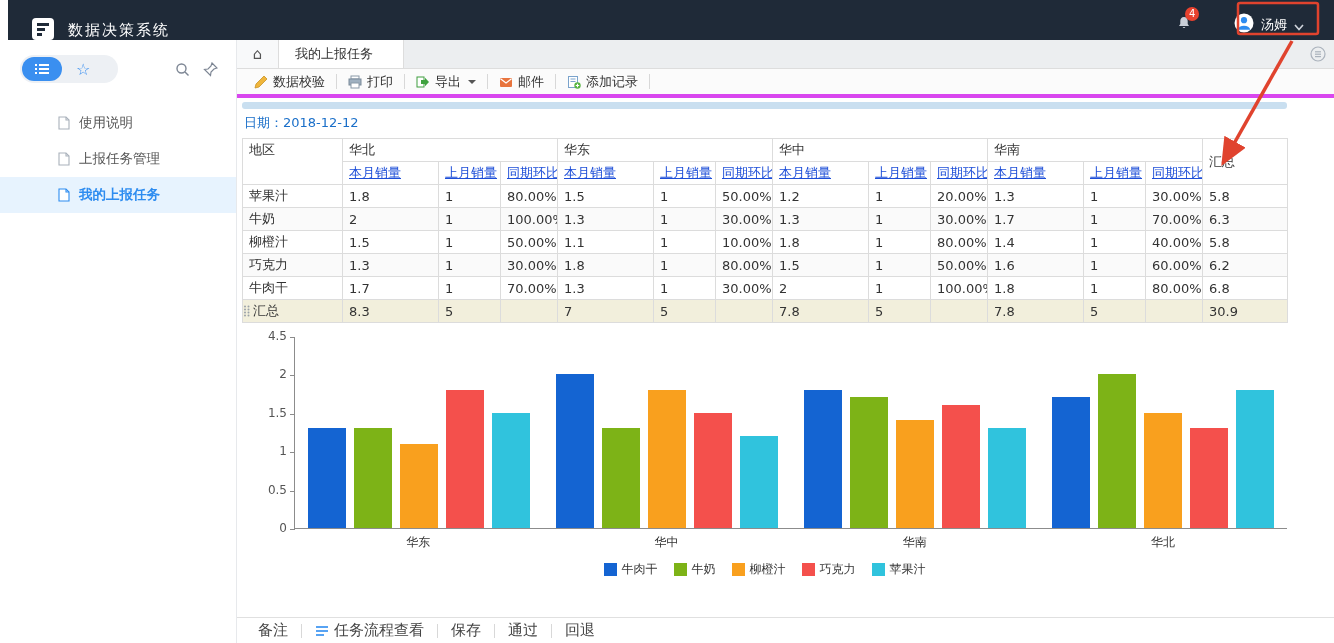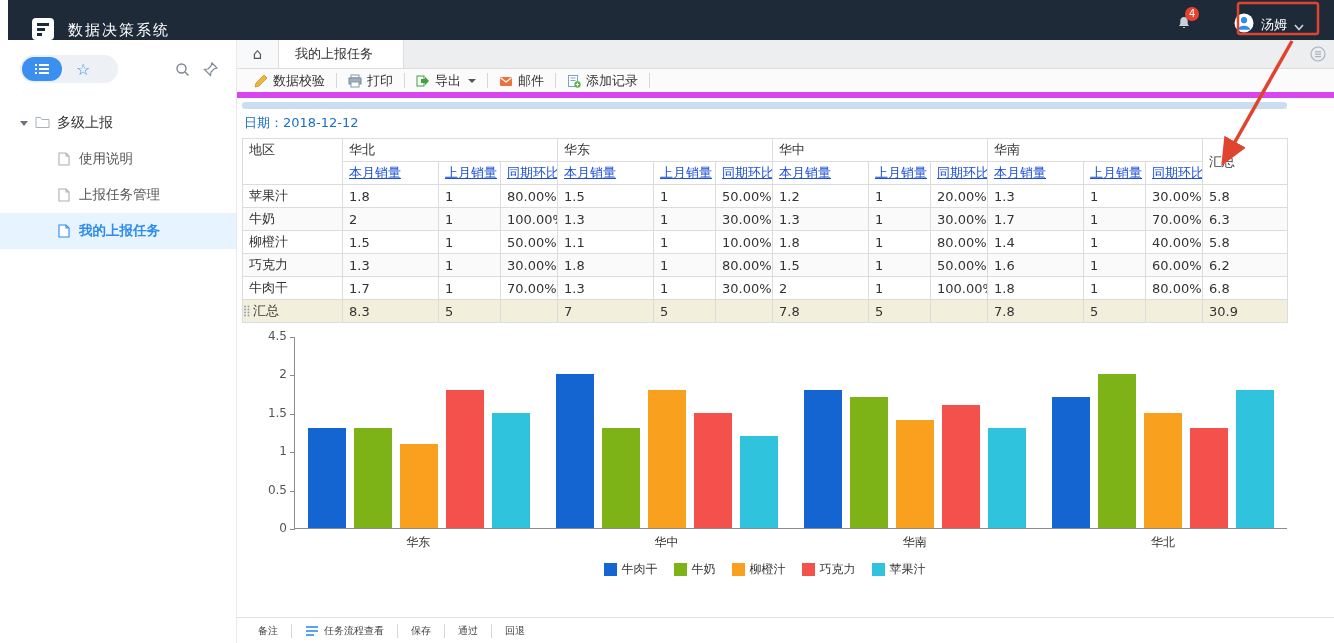--- a/index.html
+++ b/index.html
@@ -45,21 +45,21 @@
   
   .main { position: absolute; top: 40px; left: 237px; right: 0; bottom: 0; background: #fff; }
   .tabbar { position: relative; height: 29px; background: #eceef0; border-bottom: 1px solid #ddd;
             display: flex; align-items: stretch; }
   .home-tab { width: 42px; background: #f8f9fa; border-right: 1px solid #ddd; display: flex;
               align-items: center; justify-content: center; font-size: 15px; color: #555; cursor: pointer; }
   .tab-active { background: #fff; padding: 0 30px 0 16px; display: flex; align-items: center;
                 font-size: 13px; color: #333; border-right: 1px solid #ddd; cursor: pointer; }
   .tab-menu { position: absolute; right: 8px; top: 6px; cursor: pointer; display: inline-flex; }
 
-  .toolbar { height: 29px; background: #fbfbfb; border-bottom: 6px solid #d946ef;
+  .toolbar { height: 29px; background: #fbfbfb; border-bottom: 4px solid #d946ef;
              display: flex; align-items: center; padding-left: 6px; }
   .tool-item { display: flex; align-items: center; gap: 5px; padding: 0 11px; height: 15px;
                font-size: 13px; color: #333; cursor: pointer; border-right: 1px solid #d8d8d8; }
   .ticon { display: inline-flex; }
   .mini-caret { width: 0; height: 0; border-left: 4px solid transparent; border-right: 4px solid transparent;
                 border-top: 4px solid #555; margin-left: 2px; }
 
   .report { position: relative; padding: 2px 0 0 5px; height: calc(100% - 29px - 29px - 26px); overflow: hidden; }
   .hscroll { width: 1045px; height: 7px; background: #c9dff0; border-radius: 3px; margin: 2px 0 5px; cursor: pointer; }
   .banner { width: 1045px; height: 29px; background: #d7eefb; display: flex; align-items: center; padding-left: 10px; }
@@ -89,21 +89,21 @@
   .xlabels { margin-left: 52px; display: flex; }
   .xlabel { flex: 1; text-align: center; font-size: 12px; color: #333; padding-top: 5px; }
   .legend { display: flex; justify-content: center; gap: 16px; margin-top: 10px; }
   .legend-item { display: flex; align-items: center; gap: 5px; font-size: 12px; color: #333; cursor: pointer; }
   .swatch { width: 13px; height: 13px; display: inline-block; }
 
   
   .footerbar { position: absolute; left: 0; right: 0; bottom: 0; height: 26px; background: #fff;
                border-top: 1px solid #e0e0e0; display: flex; align-items: center; padding-left: 8px; }
   .footer-item { display: flex; align-items: center; gap: 5px; padding: 0 13px; height: 14px;
-                 font-size: 10px; color: #444; cursor: pointer; }
+                 font-size: 15px; color: #444; cursor: pointer; }
   .footer-item:not(:last-child) { border-right: 1px solid #d8d8d8; }
 
   
   .annotation { position: absolute; left: 0; top: 0; width: 1334px; height: 643px;
                 pointer-events: none; z-index: 50; }
 </style>
 </head>
 <body>
 
 <div class="screen">
@@ -171,29 +171,20 @@
             </svg>
         </span>
         <span>
           <svg width="15" height="15">
               <path d="M9 1 L14 6 L11 7 L8 10 L7.5 13.5 L1.5 7.5 L5 7 L8 4 Z" fill="none" stroke="#7d8694" stroke-width="1.2"></path>
             </svg>
         </span>
       </div>
     </div>
     <nav class="tree">
-      <div class="tree-root">
-        <span class="caret"></span>
-        <span>
-          <svg width="15" height="13">
-              <path d="M1 2.5 h4.5 l1.5 2 H14 v8 H1 Z" fill="#fff" stroke="#a8b0ba" stroke-width="1"></path>
-            </svg>
-        </span>
-        <span>多级上报</span>
-      </div>
       <div id="tree-children">
           <div class="tree-item">
             <span class="doc-icon">
               <svg width="12" height="14">
                 <path d="M1 1 h7 l3 3 v9 H1 Z" fill="#fff" stroke="currentColor" stroke-width="1.1"></path>
                 <path d="M8 1 v3 h3" fill="none" stroke="currentColor" stroke-width="1.1"></path>
               </svg>
             </span>
             <span class="tree-label">使用说明</span>
           </div>

